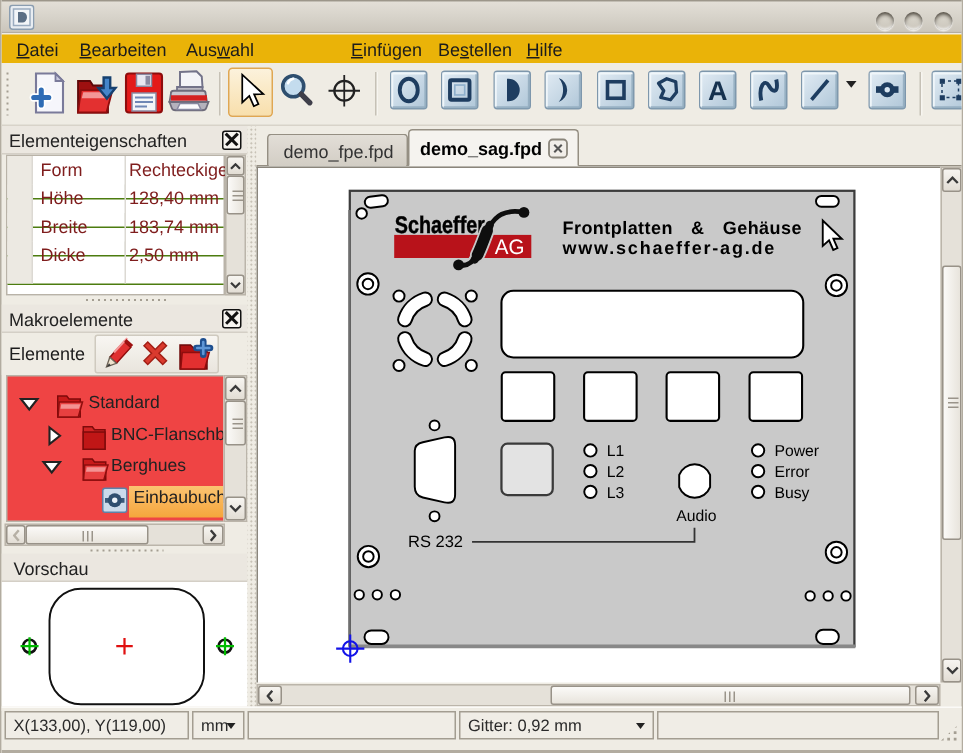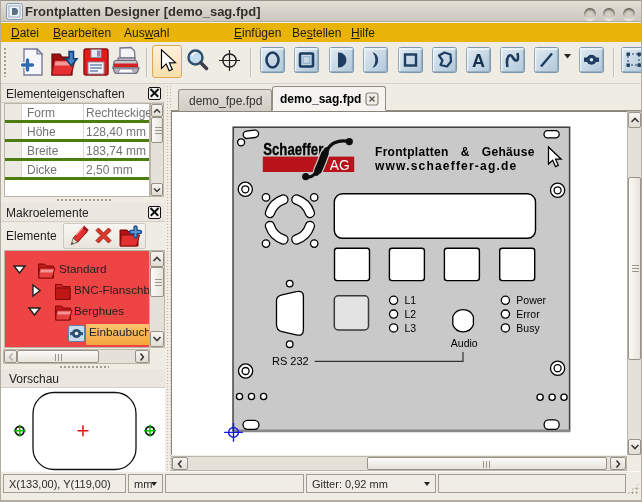--- a/index.html
+++ b/index.html
@@ -34,21 +34,21 @@
 
 .sbtrough { position:absolute; background:#E5E1D9; border:1px solid #BBB5AA; }
 .sbthumbV { position:absolute; left:1px; background:linear-gradient(90deg,#FBFAF8,#E8E4DC); border:1px solid #989288; border-radius:2px; }
 .sbthumbH { position:absolute; top:1px; background:linear-gradient(#FBFAF8,#E8E4DC); border:1px solid #989288; border-radius:2px; }
 .gripV { position:absolute; left:3px; width:7px; height:1.4px; background:#9A948A; }
 .gripH { position:absolute; top:4px; width:1.4px; height:7px; background:#9A948A; }
 .sbbtn { position:absolute; background:linear-gradient(#F7F5F1,#E2DDD4); border:1px solid #989288; border-radius:2px; }
 .sbbtn svg { position:absolute; left:50%; top:50%; transform:translate(-50%,-50%); }
 
 #proptable { position:absolute; left:3px; top:103px; width:146px; height:94px; background:#fff; border:1px solid #B9B3A8; }
-.prow { position:absolute; left:0; width:100%; height:19px; border-bottom:3px solid #4d7c0f; font-size:12px; color:#737373; }
+.prow { position:absolute; left:0; width:100%; height:29px; border-bottom:1px solid #4d7c0f; font-size:12px; color:#7f1d1d; }
 .prow .c0 { position:absolute; left:0; top:0; width:17px; height:100%; background:#ECE9E2; border-right:1px solid #DCD9D3; }
 .prow .c1 { position:absolute; left:22px; top:2px; }
 .prow .c2 { position:absolute; left:81px; top:2px; width:65px; overflow:hidden; white-space:nowrap; }
 .prow .cb { position:absolute; left:78px; top:0; width:1px; height:100%; background:#DCD9D3; }
 
 #tree { position:absolute; left:3px; top:250px; width:145px; height:98px; background:#ef4444; border:1px solid #B9B3A8; border-right:none; overflow:hidden; }
 .trow { position:absolute; left:0; width:200px; height:21px; font-size:11.7px; color:#222; }
 .trow .txt { position:absolute; top:3px; }
 #selrow { position:absolute; left:81px; top:73px; width:64px; height:21px; background:linear-gradient(#FBC471,#F5A53C); }
 
@@ -64,21 +64,20 @@
 </style>
 </head>
 <body>
 
 <div id="titlebar" class="abs">
   <svg class="abs" style="left:5px; top:2px;" width="17" height="17" viewBox="0 0 17 17">
     <rect x="0.5" y="0.5" width="16" height="16" rx="2" fill="#E8EDF2" stroke="#8A9DB0"></rect>
     <rect x="3" y="3" width="11" height="11" fill="#F2F5F8" stroke="#9AACC0" stroke-width="1"></rect>
     <path d="M6 5 h3 a3 3.5 0 0 1 0 7 h-3 z" fill="#5A6E84"></path>
   </svg>
-  <span class="ttext">Frontplatten Designer [demo_sag.fpd]</span>
   <div class="winbtn" style="left:583px;"></div>
   <div class="winbtn" style="left:602px;"></div>
   <div class="winbtn" style="left:622px;"></div>
 </div>
 
 <div id="menubar" class="abs">
   <span style="left:10px;"><u>D</u>atei</span>
   <span style="left:52px;"><u>B</u>earbeiten</span>
   <span style="left:123px;">Aus<u>w</u>ahl</span>
   <span style="left:181px;margin-top:37px;"><u>A</u>nsicht</span>

